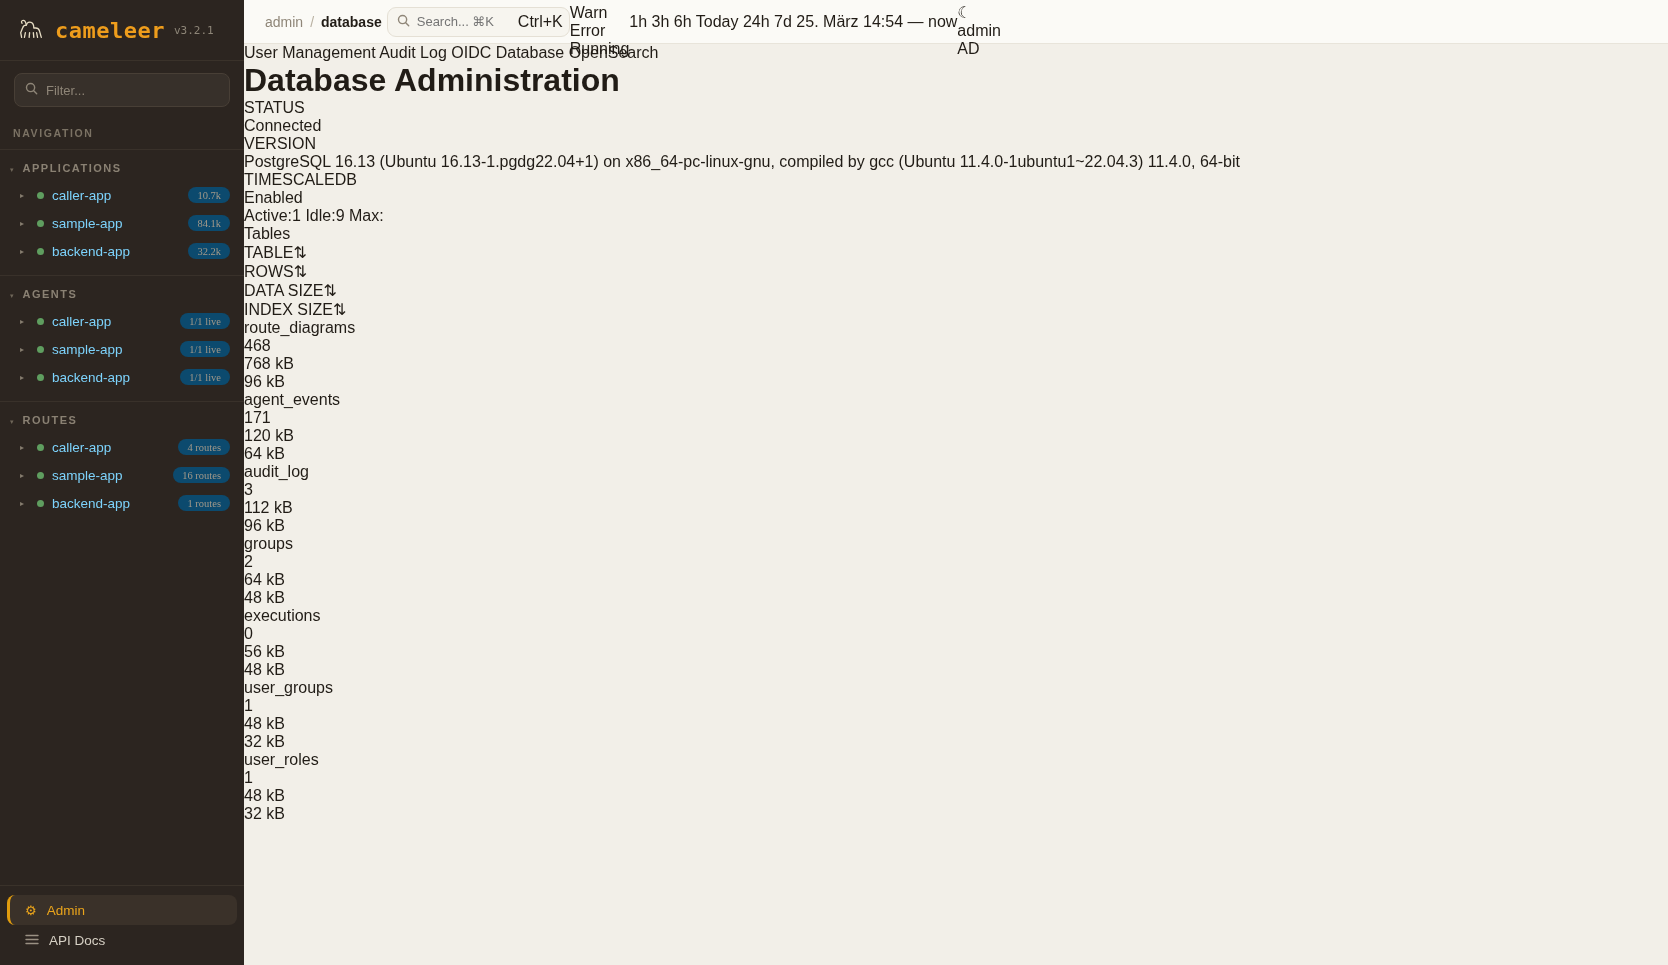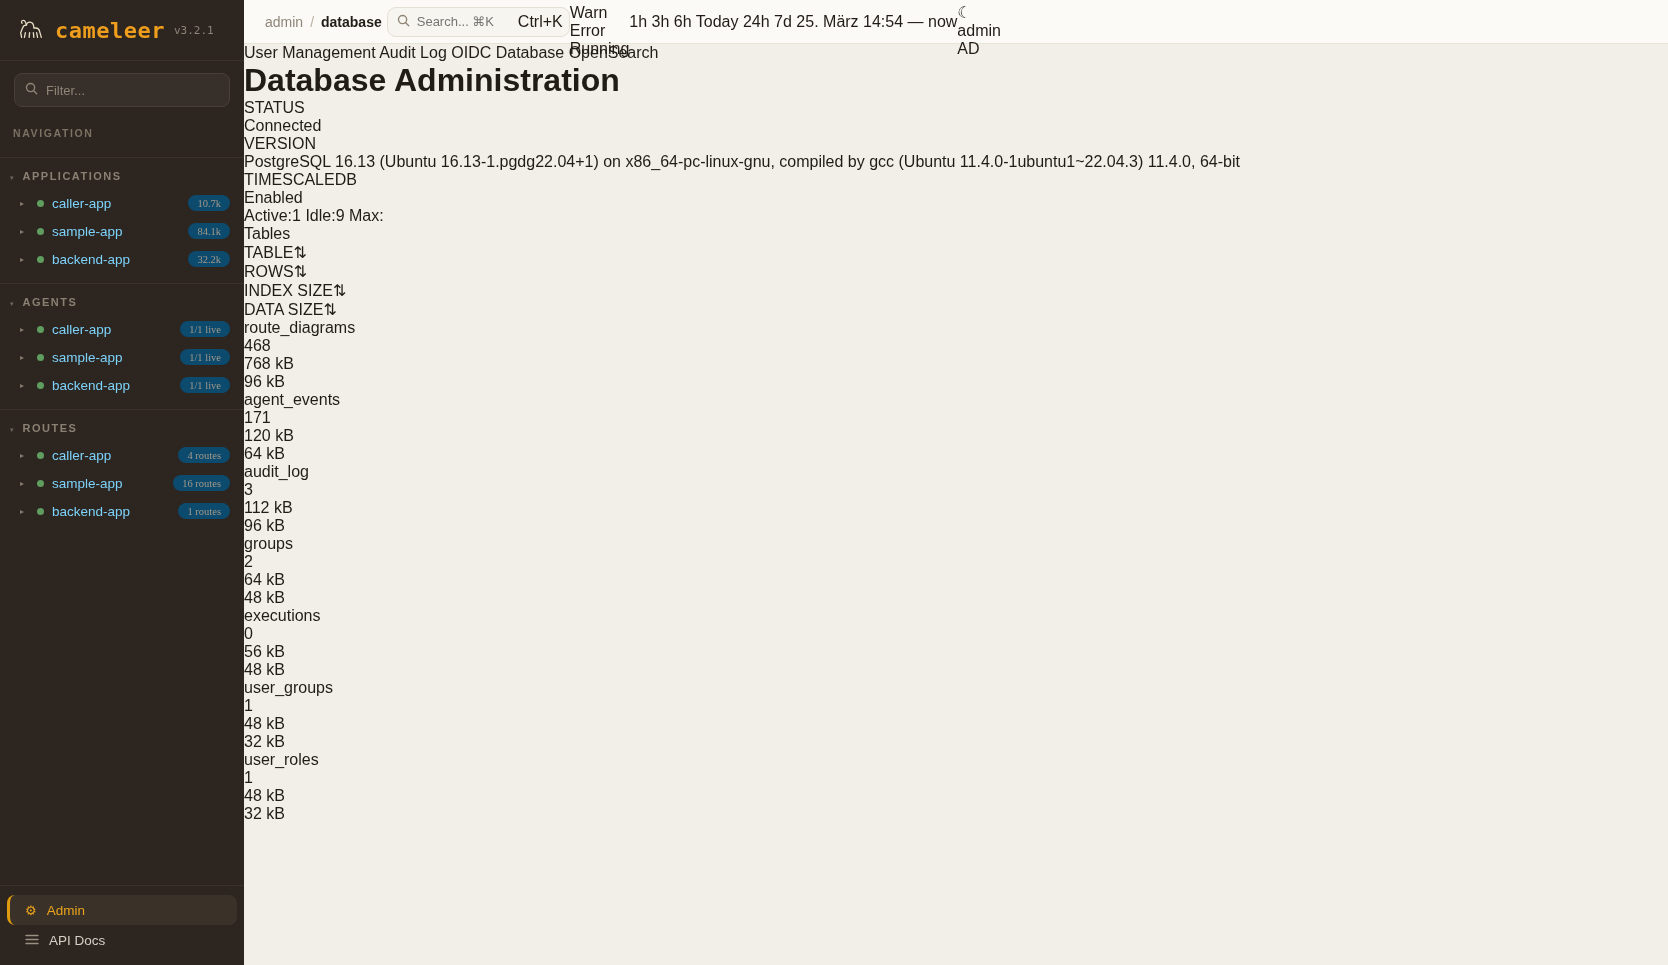--- a/index.html
+++ b/index.html
@@ -10,21 +10,21 @@
 
   
   .sidebar { width:244px; min-width:244px; height:100%; background:#2c2520; display:flex; flex-direction:column; }
   .logo-row { display:flex; align-items:center; gap:9px; padding:13px 16px; border-bottom:1px solid #3a322a; }
   .brand { font-family:"DejaVu Sans Mono", monospace; font-weight:bold; font-size:22px; color:#ee9d1c; letter-spacing:.5px; }
   .ver { font-family:"DejaVu Sans Mono", monospace; font-size:11px; color:#8d8577; }
   .filter-wrap { padding:12px 14px 4px; }
   .filter-box { display:flex; align-items:center; gap:8px; height:34px; background:#37302a; border:1px solid #483f36; border-radius:8px; padding:0 10px; }
   .filter-box input { flex:1; background:transparent; border:none; outline:none; color:#d8d2c7; font-size:13px; font-family:"Liberation Sans", sans-serif; }
   .filter-box input::placeholder { color:#8e8577; }
-  .nav-label { margin:16px 0 8px 13px; font-size:10.5px; font-weight:bold; letter-spacing:1.6px; color:#7b7264; }
+  .nav-label { margin:16px 0 0 13px; font-size:10.5px; font-weight:bold; letter-spacing:1.6px; color:#7b7264; }
   .side-section { margin-top:10px; padding-top:12px; border-top:1px solid #39312a; }
   .section-head { display:flex; align-items:flex-end; gap:9px; padding:0 12px 7px 10px; }
   .sec-caret { font-size:7px; color:#6f6759; }
   .sec-label { font-size:11px; font-weight:bold; letter-spacing:1.5px; color:#8a8173; }
   .side-item { display:flex; align-items:center; gap:8px; height:28px; padding:0 14px 0 20px; cursor:pointer; }
   .chev { font-size:8px; color:#857c6e; width:9px; }
   .gdot { width:7px; height:7px; border-radius:50%; background:#5f9e5f; }
   .item-name { font-size:13.5px; color:#7dd3fc; }
   .item-badge { margin-left:auto; font-family:Liberation Serif, serif; font-size:10.5px; color:#a2998a; background:#0c4a6e; border-radius:999px; padding:2.5px 9px; }
   .side-footer { margin-top:auto; border-top:1px solid #3a322a; padding:9px 7px 10px; }
@@ -323,22 +323,22 @@
             <span class="pool-stat"><span>Max:</span><span></span></span>
           </div>
         </div>
 
         <div class="tables-title">Tables</div>
 
         <div class="card card-table">
           <div class="tgrid thead">
             <div class="th"><span>TABLE</span><span class="sort">⇅</span></div>
             <div class="th"><span>ROWS</span><span class="sort">⇅</span></div>
+            <div class="th"><span>DATA SIZE</span><span class="sort">⇅</span></div>
             <div class="th"><span>INDEX SIZE</span><span class="sort">⇅</span></div>
-            <div class="th"><span>DATA SIZE</span><span class="sort">⇅</span></div>
           </div>
 
           <div class="tgrid trow">
             <div class="td">route_diagrams</div>
             <div class="td">468</div>
             <div class="td">768 kB</div>
             <div class="td">96 kB</div>
           </div>
           <div class="tgrid trow">
             <div class="td">agent_events</div>

